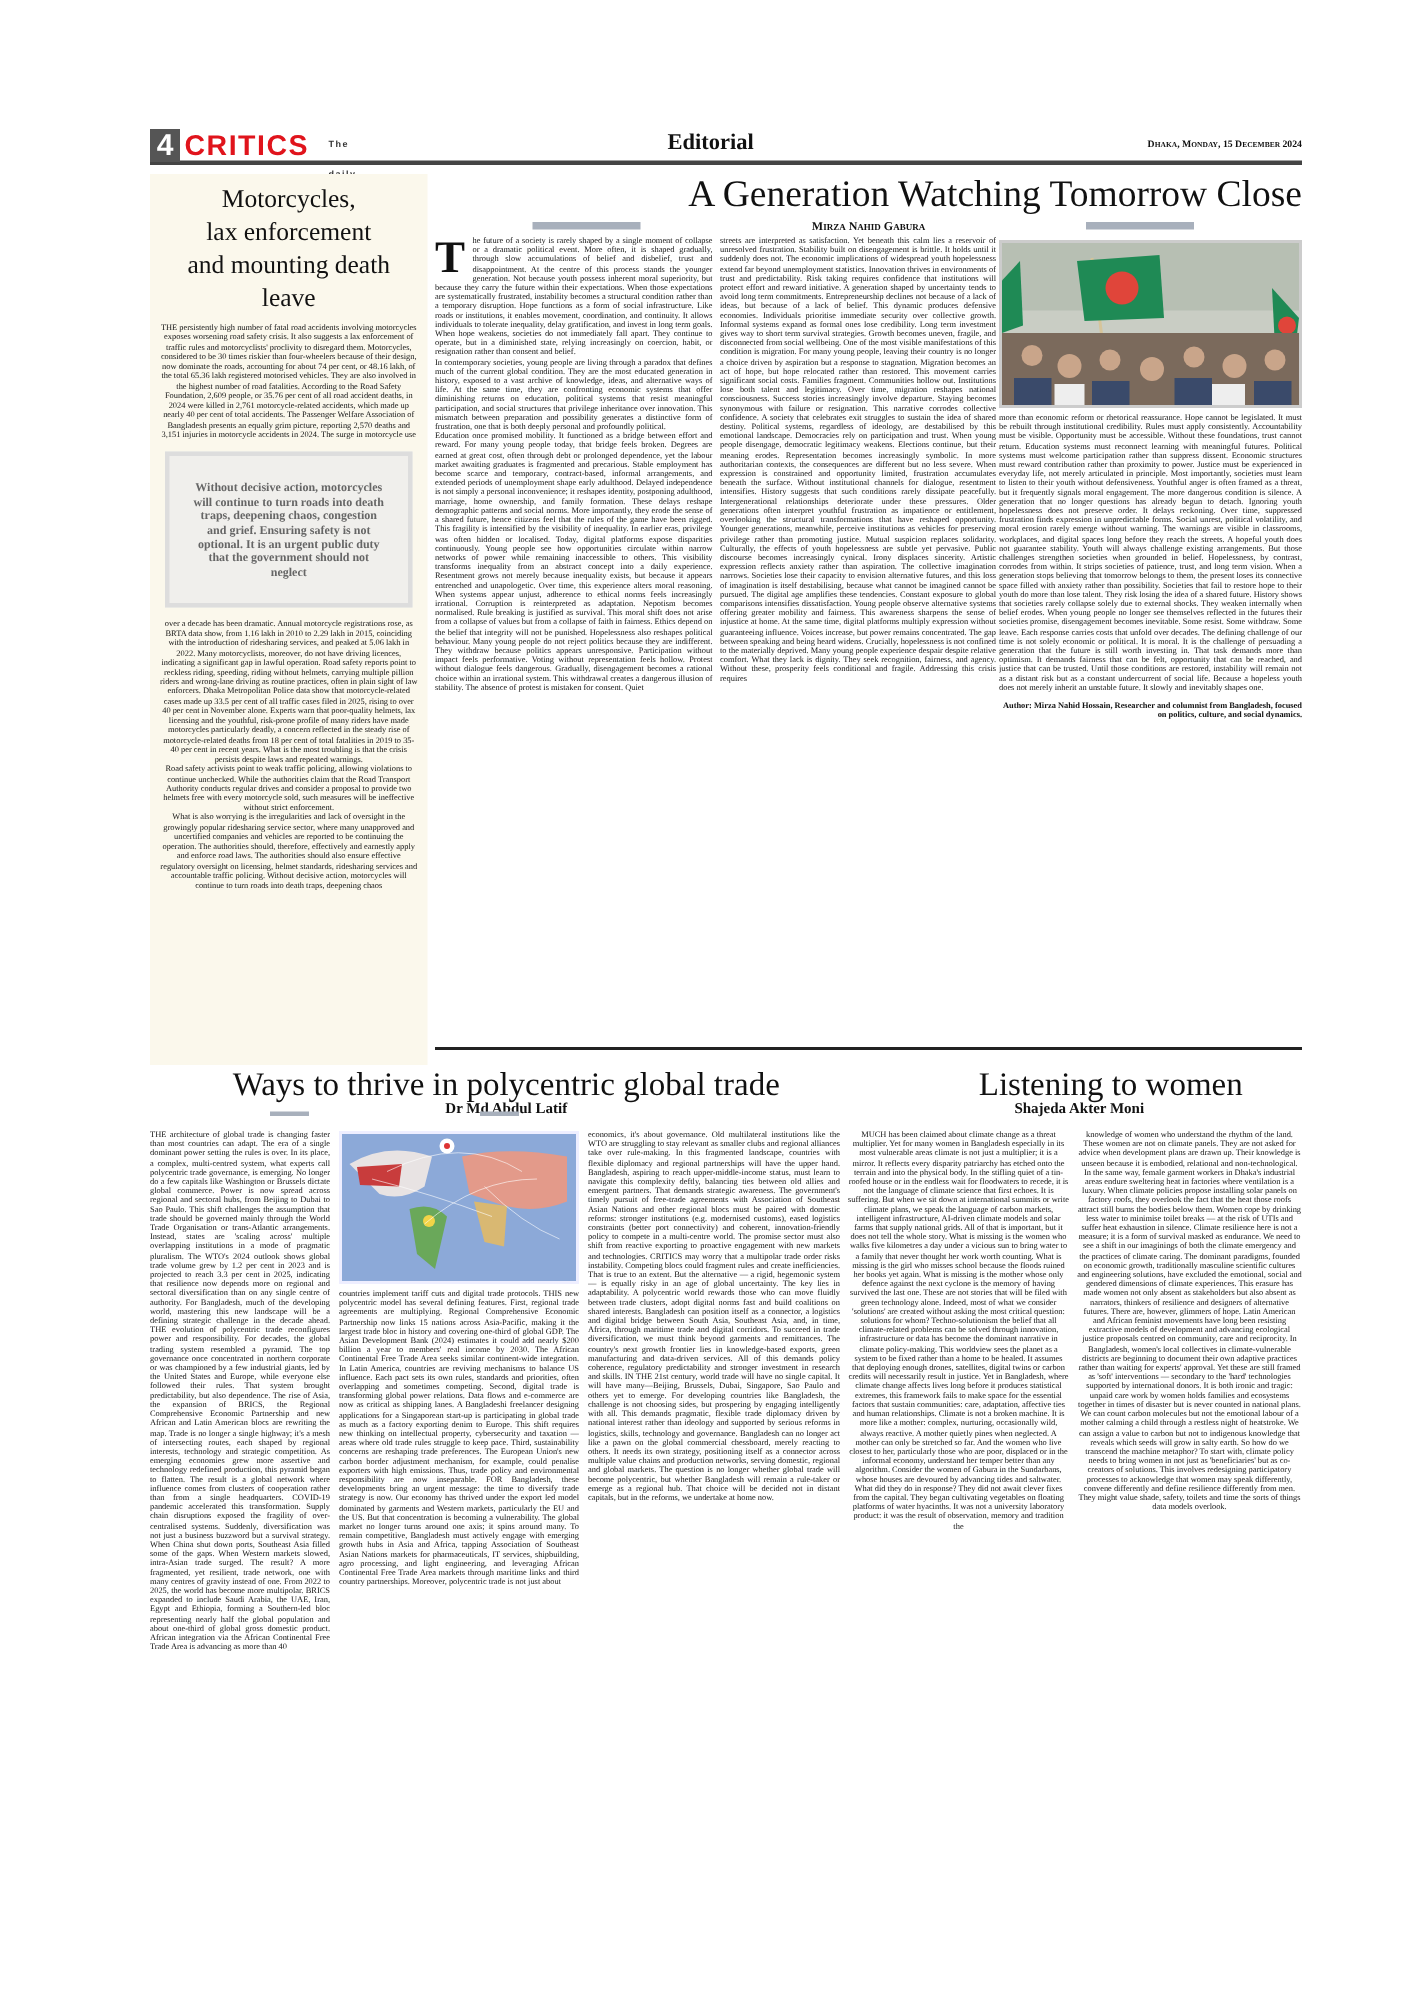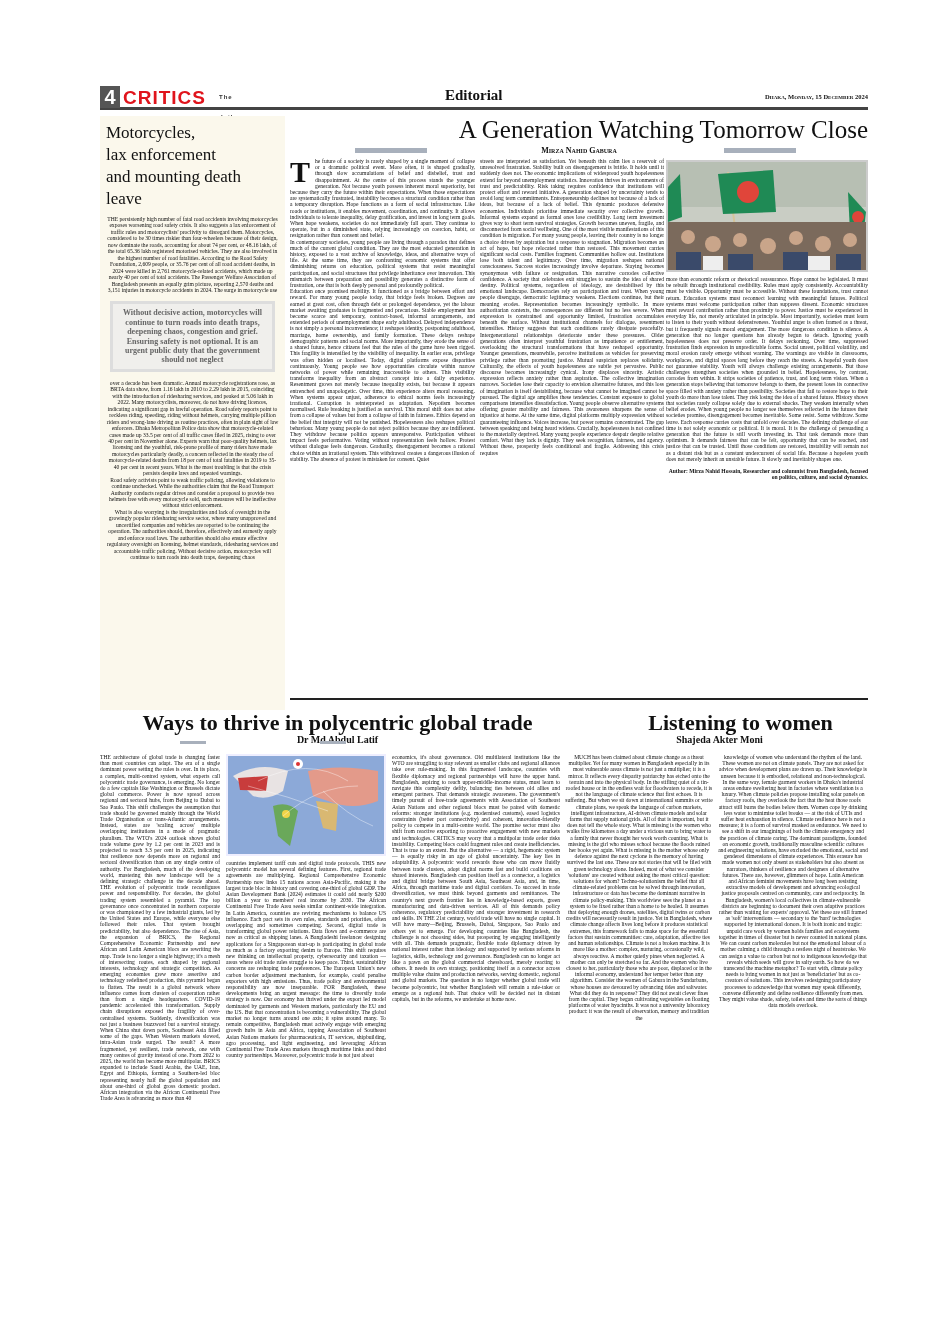--- a/index.html
+++ b/index.html
@@ -5,31 +5,31 @@
 *{box-sizing:border-box;margin:0;padding:0}
 body{width:945px;height:1336px;background:#fff;font-family:"Liberation Serif","DejaVu Serif",serif;color:#111;position:relative;overflow:hidden}
 .page{position:absolute;left:100px;top:82px;width:768px;height:1172px}
 .masthead{position:absolute;left:0;top:0;width:768px;height:28px;border-bottom:3px solid #444}
 .pgnum{position:absolute;left:0;top:4px;width:20px;height:22px;background:#555;color:#fff;font-family:"Liberation Sans",sans-serif;font-weight:bold;font-size:20px;line-height:22px;text-align:center}
 .logo{position:absolute;left:23px;top:6px;height:20px;font-family:"Liberation Sans",sans-serif;font-weight:900;font-size:19px;letter-spacing:1px;color:#e0141c;line-height:20px}
 .logo-daily{position:absolute;left:96px;top:-1px;font-family:"Liberation Sans",sans-serif;font-size:6px;color:#333}
 .section{position:absolute;left:345px;top:5px;font-weight:bold;font-size:15px}
 .dateline{position:absolute;right:0;top:11px;font-size:6.5px;font-variant:small-caps;font-weight:bold}
 .sidebar{position:absolute;left:0;top:34px;width:185px;height:594px;background:#fbf8ec;padding:4px 6px}
-.sidebar h2{font-weight:normal;font-size:17px;line-height:22px;margin:2px 0 6px}
+.sidebar h2{font-weight:normal;font-size:17px;line-height:22px;text-align:center;margin:2px 0 6px}
 .small{font-size:5.6px;line-height:6.45px;text-align:center}
-.pull{margin:8px 4px 8px;border:3px solid #ddd;background:#f0efec;padding:4px;font-size:8px;line-height:9.4px;text-align:center;color:#666;font-weight:bold}
+.pull{margin:8px 4px 8px;border:3px solid #ddd;background:#f0efec;padding:16px;font-size:8px;line-height:9.4px;text-align:center;color:#666;font-weight:bold}
 .main-title{position:absolute;left:190px;top:34px;width:578px;text-align:right;font-size:25px;line-height:28px;font-weight:normal}
 .byline{position:absolute;top:64px;left:190px;width:578px;text-align:center;font-size:8px;font-weight:bold;font-variant:small-caps}
 .bar{position:absolute;height:5px;background:#a8b0bc}
 .col{position:absolute;font-size:5.6px;line-height:6.2px;text-align:justify}
 .dropcap{float:left;font-size:30px;line-height:24px;font-weight:bold;margin:2px 5px 0 0}
 .photo{position:absolute;overflow:hidden;border:2px solid #ccc}
 .rule{position:absolute;height:2px;background:#222}
-.sec-title{position:absolute;text-align:center;font-size:22px;line-height:26px;font-weight:bold}
+.sec-title{position:absolute;text-align:center;font-size:22px;line-height:26px;font-weight:normal}
 .sec-by{position:absolute;text-align:center;font-size:10px;font-weight:bold}
 .author{font-weight:bold;text-align:right;margin-top:6px}
 .ctr{text-align:center}
 </style>
 </head>
 <body>
 
 <div class="page">
 
   <div class="masthead">

